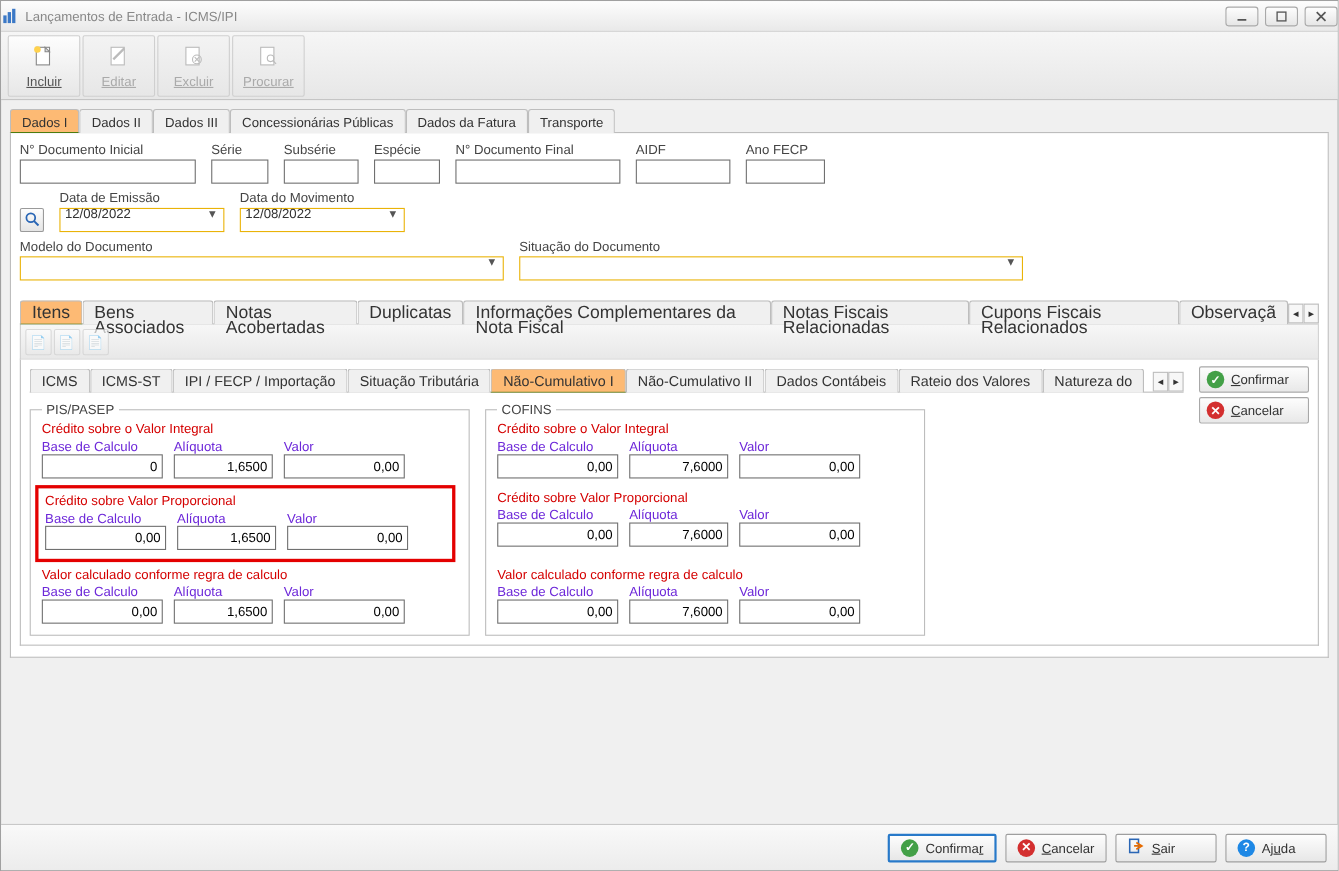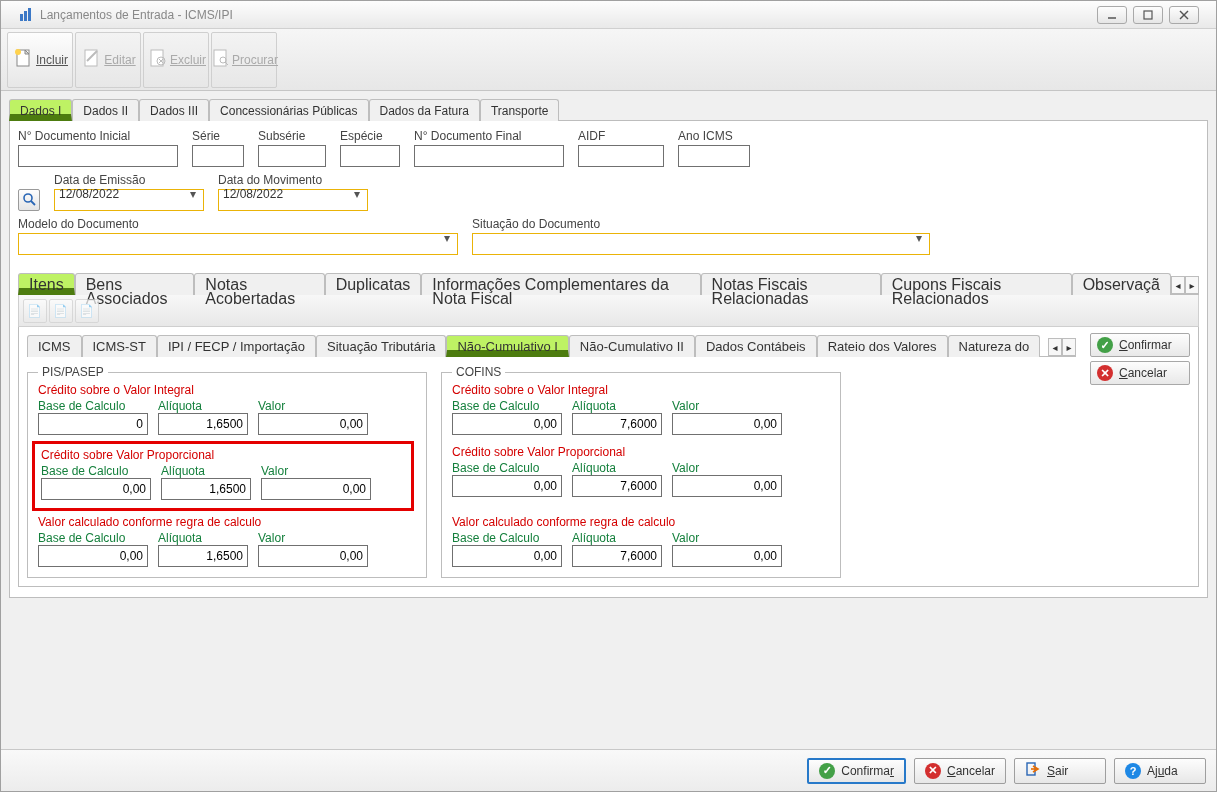--- a/index.html
+++ b/index.html
@@ -1,36 +1,36 @@
 <!DOCTYPE html>
 <html><head>
 <meta charset="utf-8">
 <style>
   * { box-sizing: border-box; font-family: "Segoe UI", Tahoma, sans-serif; font-size: 12px; }
   body { margin: 0; background: #f0f0f0; color: #333; }
   .window { width: 1217px; height: 792px; background: #f0f0f0; border: 1px solid #a0a0a0; position: relative; }
-  .titlebar { height: 28px; background: linear-gradient(#fdfdfd,#e9e9e9); border-bottom: 1px solid #d0d0d0; display: flex; align-items: center; padding: 0 17px; }
+  .titlebar { height: 28px; background: linear-gradient(#fdfdfd,#e9e9e9); border-bottom: 1px solid #d0d0d0; display: flex; align-items: center; padding: 0 0; }
   .titlebar .app-icon { width: 16px; height: 16px; margin-right: 6px; display:inline-flex; align-items:center; justify-content:center; }
   .titlebar .title { color: #888; }
   .titlebar .win-controls { margin-left: auto; display: flex; gap: 6px; }
   .win-btn { width: 30px; height: 18px; border: 1px solid #a9a9a9; border-radius: 3px; background: linear-gradient(#fdfdfd,#e6e6e6); display:flex; align-items:center; justify-content:center; cursor:pointer; }
   .win-btn svg { display:block; }
 
   .toolbar { height: 62px; background: linear-gradient(#f6f6f6,#e7e7e7); border-bottom: 1px solid #c5c5c5; display:flex; align-items:center; padding: 2px 6px; gap: 2px;}
-  .tool-btn { width: 66px; height: 56px; border: 1px solid #cfcfcf; border-radius: 2px; background: linear-gradient(#fdfdfd,#e7e7e7); display:flex; align-items:center; justify-content:center; color:#555; cursor:pointer; }
+  .tool-btn { width: 66px; height: 56px; border: 1px solid #cfcfcf; border-radius: 2px; background: linear-gradient(#fdfdfd,#e7e7e7); display:flex; flex-direction:column; align-items:center; justify-content:center; color:#555; cursor:pointer; }
   .tool-btn.disabled { color:#aaa; background: linear-gradient(#f3f3f3,#e7e7e7); }
   .tool-btn .tb-ico { width:24px; height:26px; margin-bottom:2px; display:flex; align-items:center; justify-content:center;}
   .tool-btn .tb-label { font-size:12px; }
   .tool-btn .tb-label .ul { text-decoration: underline; }
 
   .content { padding: 6px 8px 8px 8px; }
 
   .tabstrip { display:flex; border-bottom: 1px solid #bdbdbd; height: 24px; align-items:flex-end; position:relative;}
   .tab { padding: 4px 10px; border: 1px solid #bdbdbd; border-bottom: none; background: #f0f0f0; color:#333; margin-right: 0px; border-top-left-radius:3px; border-top-right-radius:3px; cursor:pointer; height:22px; line-height:14px; position:relative; top:1px;}
-  .tab.active { background: #bef264; font-weight: normal; z-index:2; border-bottom:7px solid #4d7c0f; top:1px;}
+  .tab.active { background: #fdba74; font-weight: normal; z-index:2; border-bottom:1px solid #4d7c0f; top:1px;}
   .tab-panel { border: 1px solid #bdbdbd; border-top: none; background: #fff; padding: 8px 8px 10px 8px; }
 
   .fields-row { display:flex; gap: 14px; margin-bottom: 6px; flex-wrap: wrap; align-items:flex-end;}
   .field { display:flex; flex-direction:column; }
   .field label { color:#444; margin-bottom: 2px; }
   .txt { height: 22px; border: 1px solid #707070; background:#fff; padding: 0 4px; }
   .cmb { height: 22px; border: 1px solid #eab308; background:#fff; display:flex; align-items:center; justify-content:space-between; padding: 0 2px 12px 4px;}
   .cmb .caret { width:16px; text-align:center; color:#555;}
   .icon-btn { width: 22px; height:22px; border:1px solid #9a9a9a; background: linear-gradient(#fdfdfd,#e5e5e5); display:flex; align-items:center; justify-content:center; cursor:pointer; border-radius:2px;}
   .mag { color:#2a66b5; }
@@ -46,21 +46,21 @@
   .inner-tabs-wrap { border:1px solid #bdbdbd; border-top:none; background:#fff; padding: 6px 8px 8px 8px; margin-top:0;}
   .inner-tabstrip { display:flex; height:24px; align-items:flex-end; border-bottom:1px solid #bdbdbd; }
   .inner-tabstrip .tab { font-size:13px; }
 
   .groups-row { display:flex; gap: 14px; margin-top:8px; }
   fieldset { border:1px solid #bdbdbd; padding: 4px 18px 10px 10px; margin:0; }
   legend { color:#444; padding: 0 4px; }
   .red { color: #d40000; }
   .grp-row { display:flex; gap:10px; margin-top:2px;}
   .cell { display:flex; flex-direction:column; }
-  .cell label { color:#15803d; }
+  .cell label { color:#6d28d9; }
   .num { height:22px; border:1px solid #707070; text-align:right; padding:0 4px; width:110px; background:#fff;}
   .highlight-box { border: 3px solid #e40000; padding: 4px 6px 8px 6px; margin: 6px -6px 4px -6px; }
 
   .right-actions { display:flex; flex-direction:column; gap:4px; margin-left: 14px;}
   .act-btn { width:100px; height:24px; border:1px solid #a8a8a8; background:linear-gradient(#fdfdfd,#e8e8e8); display:flex; align-items:center; padding:0 6px; gap:6px; cursor:pointer; border-radius:2px;}
   .circ { width:16px; height:16px; border-radius:50%; display:flex; align-items:center; justify-content:center; color:#fff; font-weight:bold; font-size:11px;}
   .circ.green{ background:#43a047;}
   .circ.red{ background:#d32f2f;}
   .circ.blue{ background:#1e88e5;}
   .inner-flex { display:flex; align-items:flex-start; }
@@ -181,21 +181,21 @@
           </div>
         <div class="field" style="width:150px">
             <label>N° Documento Final</label>
             <input class="txt" style="">
           </div>
         <div class="field" style="width:86px">
             <label>AIDF</label>
             <input class="txt" style="">
           </div>
         <div class="field" style="width:72px">
-            <label>Ano ICMS</label>
+            <label>Ano FECP</label>
             <input class="txt" style="">
           </div>
       </div>
 
       <div class="fields-row">
         <div class="field" style="width:22px; justify-content:flex-end;">
           <label>&nbsp;</label>
           <div class="icon-btn">
               <span class="mag"><svg width="14" height="14">
                   <circle cx="6" cy="6" r="4" fill="none" stroke="#2a66b5" stroke-width="1.6"></circle>

